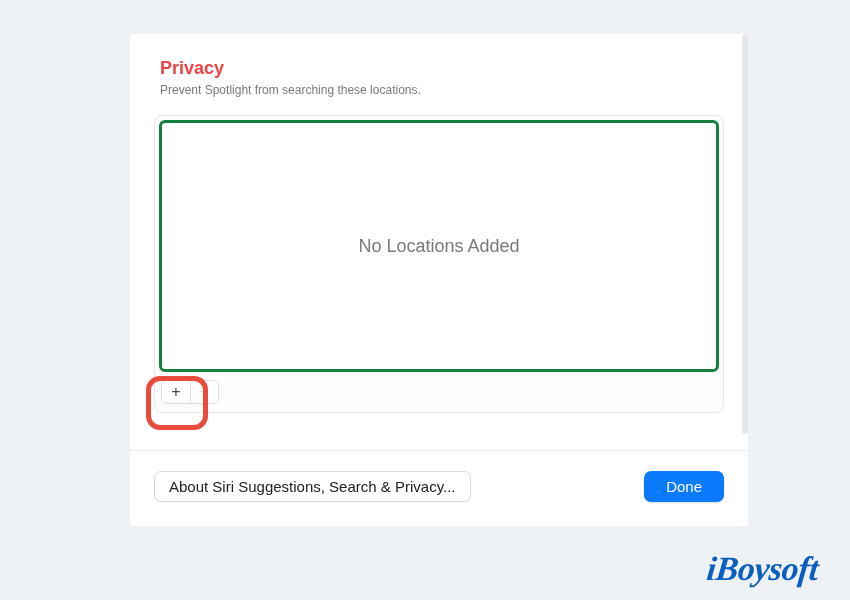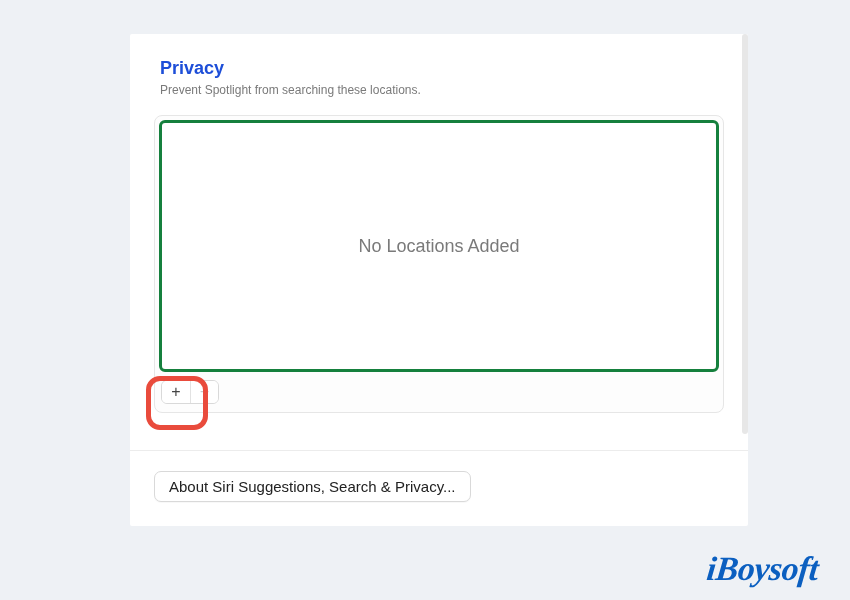--- a/index.html
+++ b/index.html
@@ -28,21 +28,21 @@
     height: 400px;
     background: #e7e7e7;
     border-radius: 3px;
   }
   .section-header {
     padding: 24px 30px 8px 30px;
   }
   .section-title {
     font-size: 18px;
     font-weight: 700;
-    color: #1d4ed8;
+    color: #ef4444;
     margin-bottom: 4px;
   }
   .section-subtitle {
     font-size: 12px;
     color: #7a7a7a;
   }
   .list-container {
     margin: 10px 24px 0 24px;
     background: #fdfdfd;
     border: 1px solid #e6e6e6;
@@ -172,18 +172,19 @@
         </button>
         <button class="remove">
           <span>−</span>
         </button>
       </div>
     </div>
   </div>
 
   <div class="footer-bar">
     <button class="about-btn">About Siri Suggestions, Search &amp; Privacy...</button>
+    <button class="done-btn">Done</button>
   </div>
 </div>
 
 <div class="highlight-callout"></div>
 
 <div class="watermark">iBoysoft</div>
 
 </body></html>

